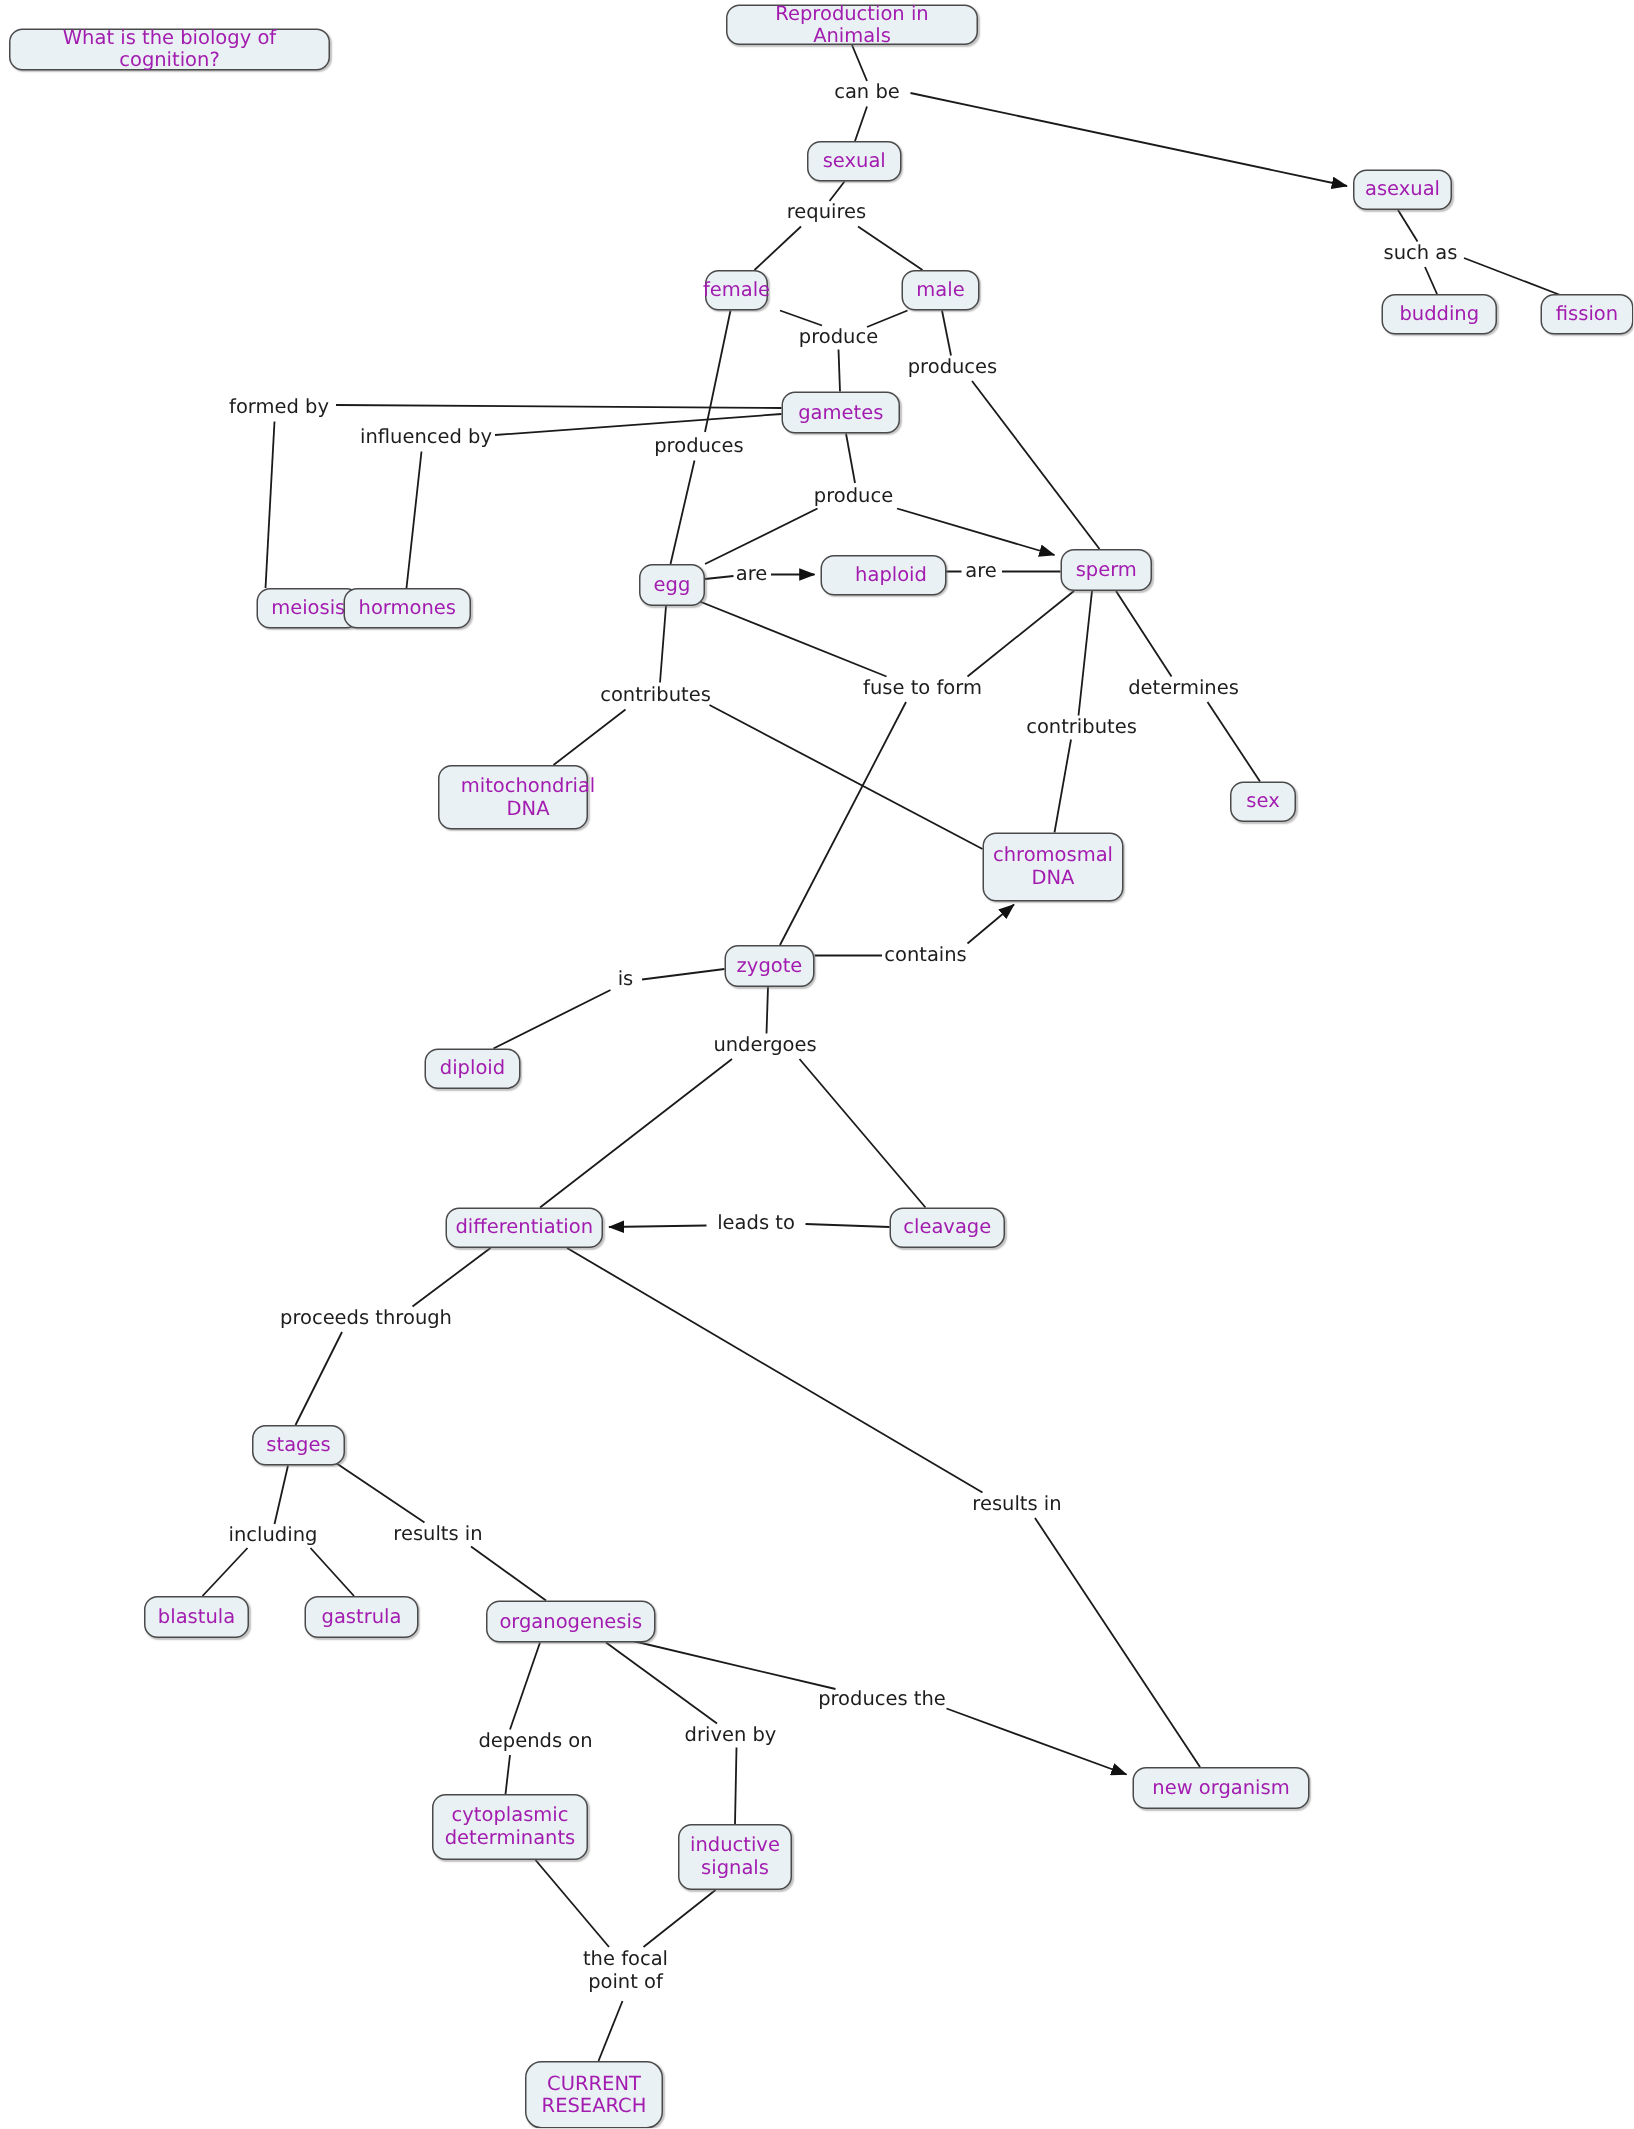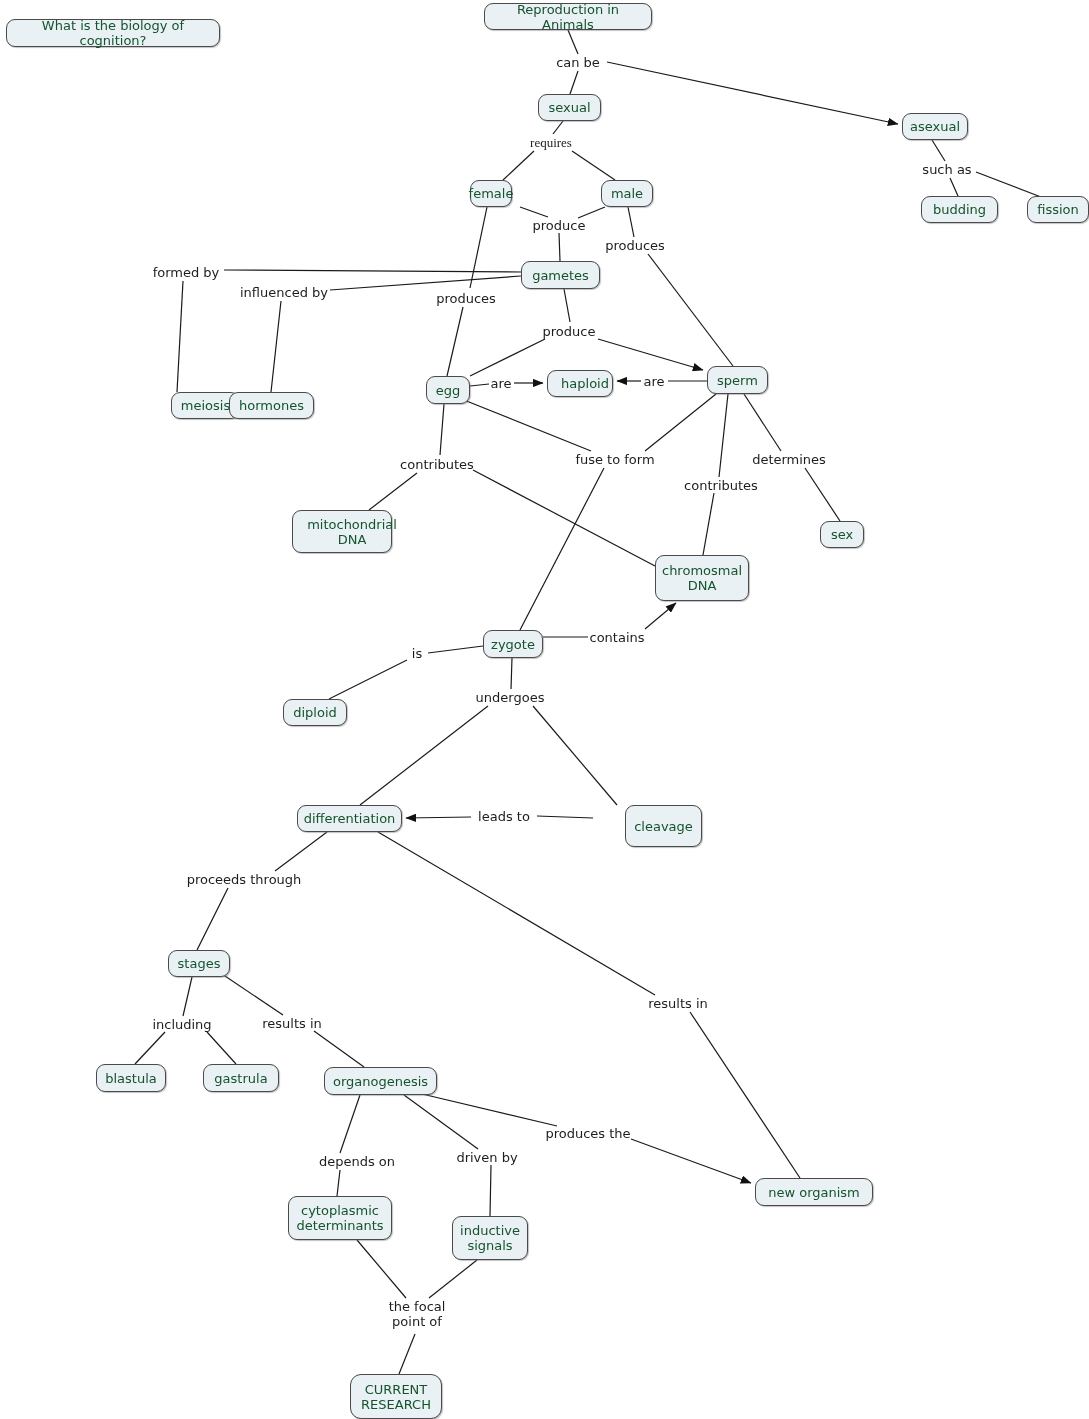--- a/index.html
+++ b/index.html
@@ -21,21 +21,21 @@
     width: 1089px;
     height: 1419px;
     pointer-events: none;
   }
   .node {
     position: absolute;
     box-sizing: border-box;
     background: #eaf1f4;
     border: 1px solid #4a4a4a;
     border-radius: 9px;
-    color: #14532d;
+    color: #a21caf;
     font-size: 13px;
     line-height: 15px;
     text-align: center;
     display: flex;
     align-items: center;
     justify-content: center;
     white-space: pre-line;
     box-shadow: 1px 1px 1px rgba(120,120,120,0.45);
     padding: 2px 6px;
   }
@@ -137,47 +137,47 @@
       <div class="node" style="left: 538px; top: 94px; width: 63px; height: 27px;">sexual</div>
       <div class="node" style="left: 902px; top: 113px; width: 66px; height: 27px;">asexual</div>
       <div class="node" style="left: 921px; top: 196px; width: 77px; height: 27px;">budding</div>
       <div class="node" style="left: 1027px; top: 196px; width: 62px; height: 27px;">fission</div>
       <div class="node" style="left: 470px; top: 180px; width: 42px; height: 27px;">female</div>
       <div class="node" style="left: 601px; top: 180px; width: 52px; height: 27px;">male</div>
       <div class="node" style="left: 521px; top: 261px; width: 79px; height: 28px;">gametes</div>
       <div class="node" style="left: 143px; top: 392px; width: 69px; height: 27px; margin-left: 28px;">meiosis</div>
       <div class="node" style="left: 229px; top: 392px; width: 85px; height: 27px;">hormones</div>
       <div class="node" style="left: 426px; top: 376px; width: 44px; height: 28px;">egg</div>
-      <div class="node" style="left: 547px; top: 370px; width: 66px; height: 27px; padding-left: 16px;">haploid</div>
+      <div class="node" style="left: 547px; top: 370px; width: 84px; height: 27px; padding-left: 16px;">haploid</div>
       <div class="node" style="left: 707px; top: 366px; width: 61px; height: 28px;">sperm</div>
       <div class="node" style="left: 820px; top: 521px; width: 44px; height: 27px;">sex</div>
       <div class="node" style="left: 292px; top: 510px; width: 100px; height: 43px; padding-left: 26px;">mitochondrial
 DNA</div>
       <div class="node" style="left: 655px; top: 555px; width: 94px; height: 46px;">chromosmal
 DNA</div>
       <div class="node" style="left: 483px; top: 630px; width: 60px; height: 28px;">zygote</div>
       <div class="node" style="left: 283px; top: 699px; width: 64px; height: 27px;">diploid</div>
       <div class="node" style="left: 297px; top: 805px; width: 105px; height: 27px;">differentiation</div>
-      <div class="node" style="left: 625px; top: 805px; width: 77px; height: 42px;">cleavage</div>
+      <div class="node" style="left: 593px; top: 805px; width: 77px; height: 27px;">cleavage</div>
       <div class="node" style="left: 168px; top: 950px; width: 62px; height: 27px;">stages</div>
       <div class="node" style="left: 96px; top: 1064px; width: 70px; height: 28px;">blastula</div>
       <div class="node" style="left: 203px; top: 1064px; width: 76px; height: 28px;">gastrula</div>
       <div class="node" style="left: 324px; top: 1067px; width: 113px; height: 28px;">organogenesis</div>
       <div class="node" style="left: 288px; top: 1196px; width: 104px; height: 44px;">cytoplasmic
 determinants</div>
       <div class="node" style="left: 452px; top: 1216px; width: 76px; height: 44px;">inductive
 signals</div>
       <div class="node" style="left: 755px; top: 1178px; width: 118px; height: 28px;">new organism</div>
       <div class="node focus" style="left: 350px; top: 1374px; width: 92px; height: 45px;">CURRENT
 RESEARCH</div>
     </div>
   <div id="label-layer">
       <div class="link-label" style="left: 578px; top: 62px;">can be</div>
       <div class="link-label" style="left: 947px; top: 169px;">such as</div>
-      <div class="link-label" style="left: 551px; top: 142px; font-family: Liberation Serif, serif;">requires</div>
+      <div class="link-label" style="left: 551px; top: 142px;">requires</div>
       <div class="link-label" style="left: 559px; top: 225px;">produce</div>
       <div class="link-label" style="left: 635px; top: 245px;">produces</div>
       <div class="link-label" style="left: 186px; top: 272px;">formed by</div>
       <div class="link-label" style="left: 284px; top: 292px;">influenced by</div>
       <div class="link-label" style="left: 466px; top: 298px;">produces</div>
       <div class="link-label" style="left: 569px; top: 331px;">produce</div>
       <div class="link-label" style="left: 501px; top: 383px;">are</div>
       <div class="link-label" style="left: 654px; top: 381px;">are</div>
       <div class="link-label" style="left: 437px; top: 464px;">contributes</div>
       <div class="link-label" style="left: 615px; top: 459px;">fuse to form</div>

